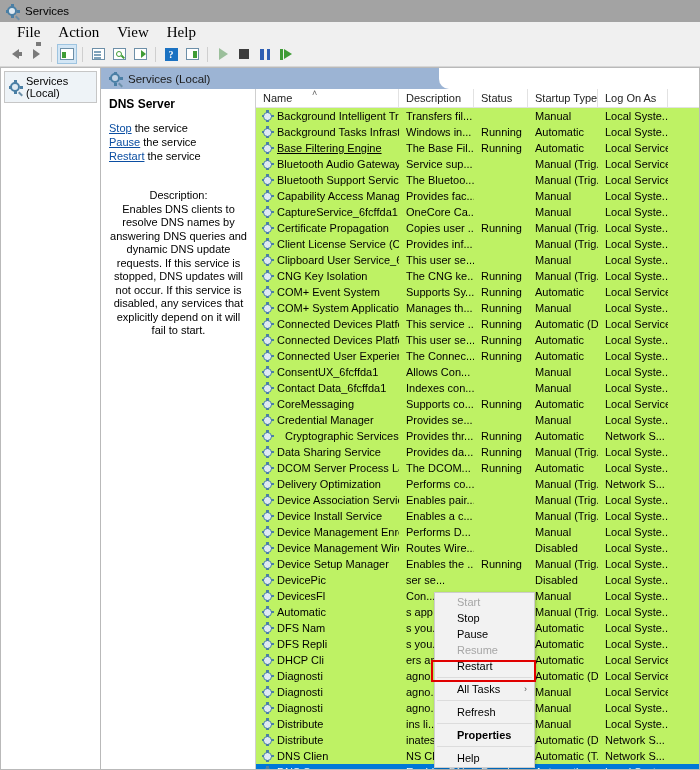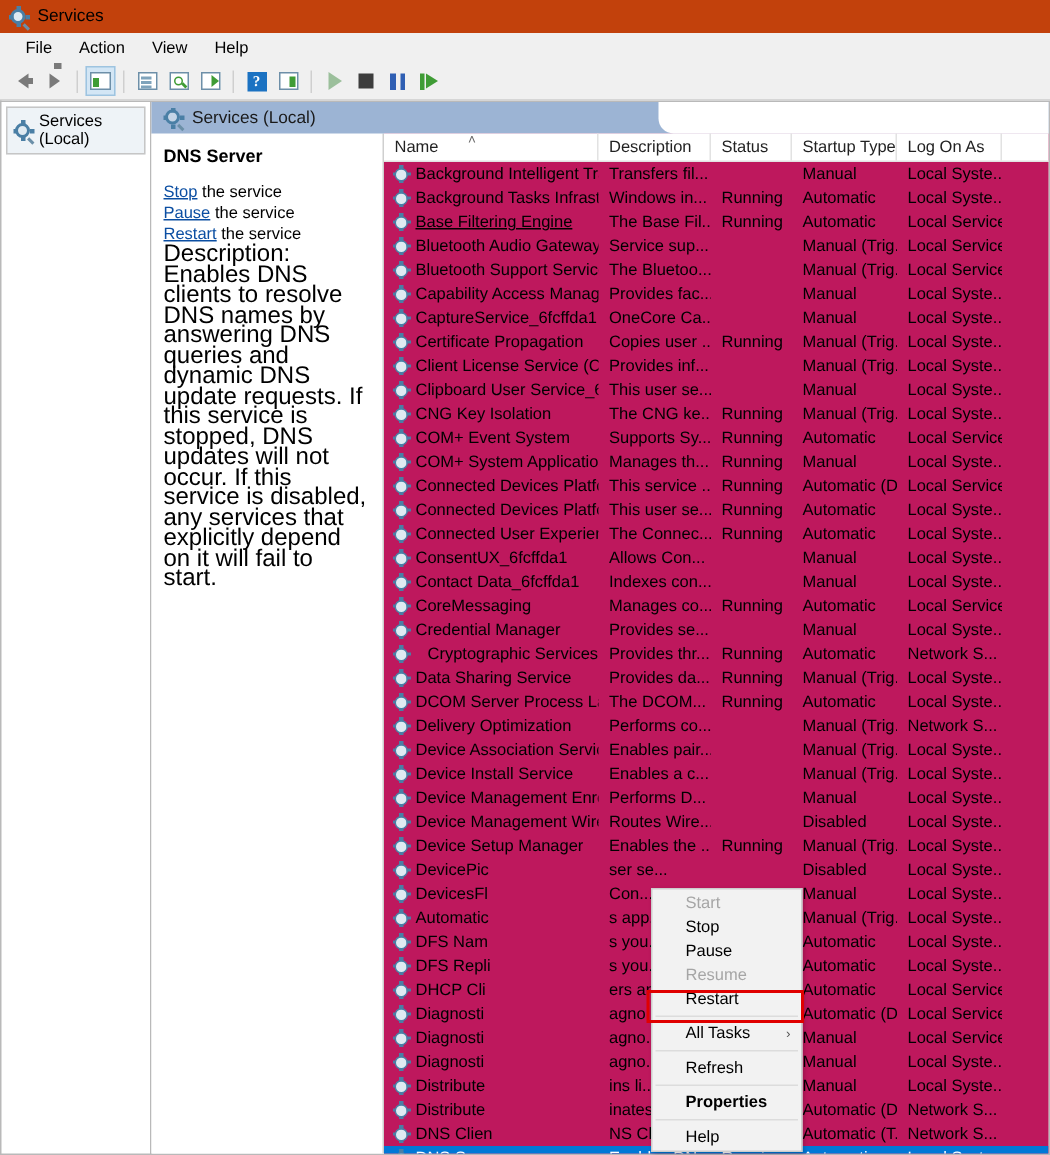--- a/index.html
+++ b/index.html
@@ -4,37 +4,37 @@
 <style>
   html,body{margin:0;padding:0;}
   body{
     width:700px;height:770px;overflow:hidden;
     font-family:"Liberation Sans", sans-serif;
     font-size:11px;color:#000;background:#f0f0f0;
   }
   .app{width:700px;height:770px;position:relative;background:#f0f0f0;display:flex;flex-direction:column;}
 
   
-  .titlebar{height:22px;display:flex;align-items:center;padding-left:6px;background:#c2410c;flex:0 0 auto;}
+  .titlebar{height:22px;display:flex;align-items:center;padding-left:6px;background:#a3a3a3;flex:0 0 auto;}
   .titlebar .tlabel{font-size:11.5px;margin-left:6px;color:#000;}
 
   
   .gear{width:13px;height:13px;position:relative;display:inline-block;flex:0 0 auto;}
   .gear .ring{
     position:absolute;left:1px;top:1px;width:10px;height:10px;border-radius:50%;
     border:2px solid #4a7fa5;background:#dfeaf2;box-sizing:border-box;
   }
   .gear .tooth{position:absolute;width:3px;height:3px;background:#4a7fa5;}
   .gear .t1{left:5px;top:-0.5px}.gear .t2{left:5px;top:10.5px}
   .gear .t3{left:-0.5px;top:5px}.gear .t4{left:10.5px;top:5px}
   .gear .handle{position:absolute;right:-1px;bottom:-1px;width:5px;height:2px;background:#6b8fa8;transform:rotate(45deg);}
 
   
   .menubar{height:20px;display:flex;align-items:center;padding-left:8px;gap:0;flex:0 0 auto;}
-  .menubar .mi{padding:2px 9px;font-size:11px;cursor:default;}
+  .menubar .mi{padding:2px 9px;font-size:15px;cursor:default;font-family:Liberation Serif, serif;}
 
   
   .toolbar{height:24px;display:flex;align-items:center;padding-left:5px;gap:1px;flex:0 0 auto;
            border-bottom:1px solid #d6d6d6;background:#f0f0f0;}
   .tbtn{width:20px;height:20px;display:flex;align-items:center;justify-content:center;position:relative;}
   .tsep{width:1px;height:15px;background:#cfcfcf;margin:0 4px;}
   .tbtn.sel{background:#d3e6f5;border:1px solid #9ec4e0;box-sizing:border-box;}
   .arrow{width:0;height:0;border-top:5px solid transparent;border-bottom:5px solid transparent;}
   .arrow-l{border-right:7px solid #7a7a7a;position:relative;}
   .arrow-r{border-left:7px solid #7a7a7a;}
@@ -75,23 +75,23 @@
   .panehead .ptext{font-size:11.5px;color:#1a1a1a;}
   .panehead .curve{position:absolute;right:0;top:0;height:21px;width:260px;background:#fff;
                    border-bottom-left-radius:10px;}
 
   .panebody{flex:1 1 auto;display:flex;min-height:0;}
   .detail{width:155px;flex:0 0 auto;background:#fff;padding:8px 7px 0 8px;box-sizing:border-box;
           border-right:1px solid #cfcfcf;}
   .detail h2{margin:0 0 10px 0;font-size:12px;font-weight:bold;}
   .dlink{font-size:11px;line-height:14px;}
   .dlink a{color:#0b4ea2;text-decoration:underline;cursor:pointer;}
-  .descblock{font-size:16px;line-height:13.5px;}
-
-  .listwrap{flex:1 1 auto;min-width:0;display:flex;flex-direction:column;background:#be185d;}
+  .descblock{margin-top:26px;font-size:11px;line-height:13.5px;text-align:center;}
+
+  .listwrap{flex:1 1 auto;min-width:0;display:flex;flex-direction:column;background:#bef264;}
   .colhead{height:18px;display:flex;align-items:center;border-bottom:1px solid #e2e2e2;
            background:#fff;flex:0 0 auto;font-size:11px;color:#222;position:relative;}
   .colhead .ch{padding-left:7px;box-sizing:border-box;border-right:1px solid #e2e2e2;height:18px;
                display:flex;align-items:center;overflow:hidden;white-space:nowrap;}
   .sortmark{position:absolute;left:56px;top:-1px;font-size:9px;color:#666;}
 
   .rows{flex:1 1 auto;overflow:hidden;}
   .row{height:16px;display:flex;align-items:center;font-size:11px;white-space:nowrap;}
   .row.selected{background:#0078d7;color:#fff;}
   .cell{padding-left:7px;box-sizing:border-box;overflow:hidden;white-space:nowrap;text-overflow:clip;}
@@ -556,21 +556,21 @@
                 <div class="cell name" style="width: 143px;">
                   <span class="gear">
                     <span class="ring"></span>
                     <span class="tooth t1"></span>
                     <span class="tooth t2"></span>
                     <span class="tooth t3"></span>
                     <span class="tooth t4"></span>
                   </span>
                   <span>CoreMessaging</span>
                 </div>
-                <div class="cell" style="width: 75px;">Manages co...</div>
+                <div class="cell" style="width: 75px;">Supports co...</div>
                 <div class="cell" style="width: 54px;">Running</div>
                 <div class="cell" style="width: 70px;">Automatic</div>
                 <div class="cell" style="width: 70px;">Local Service</div>
               </div>
               <div class="row">
                 <div class="cell name" style="width: 143px;">
                   <span class="gear">
                     <span class="ring"></span>
                     <span class="tooth t1"></span>
                     <span class="tooth t2"></span>

